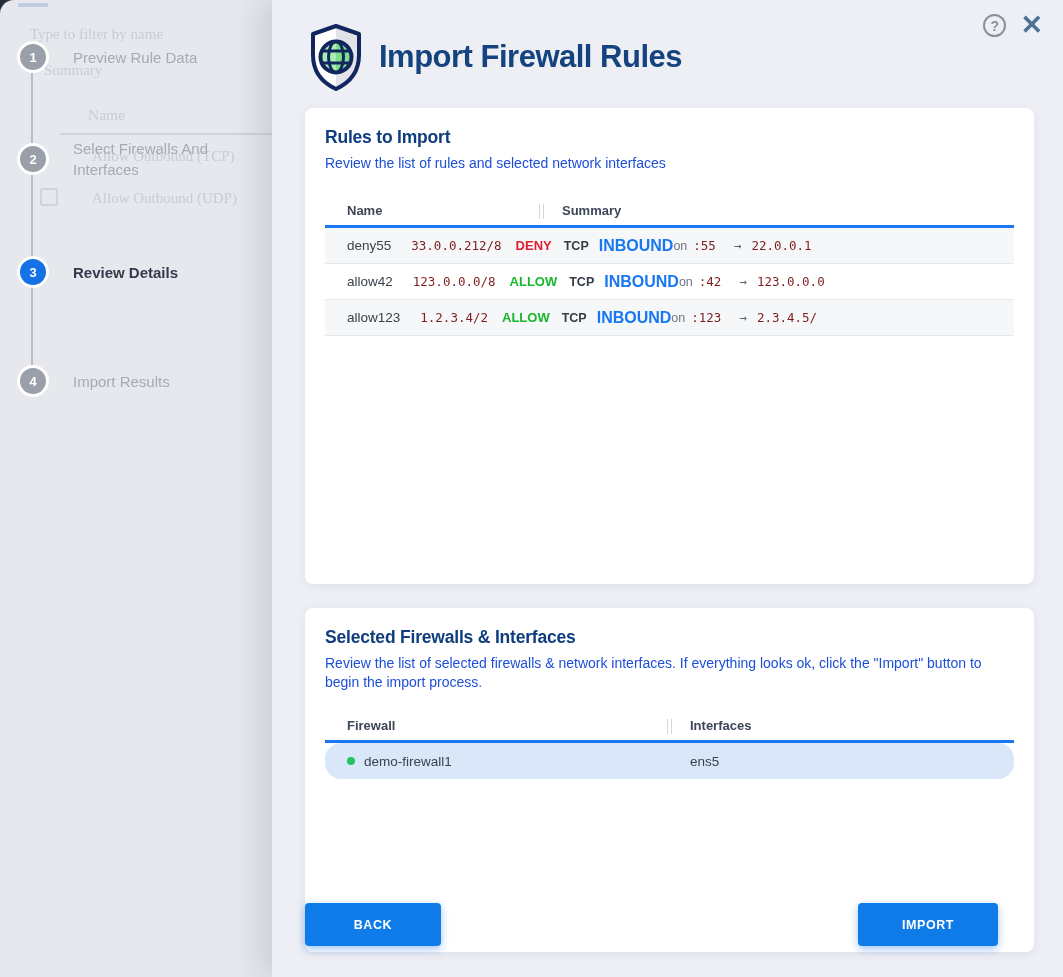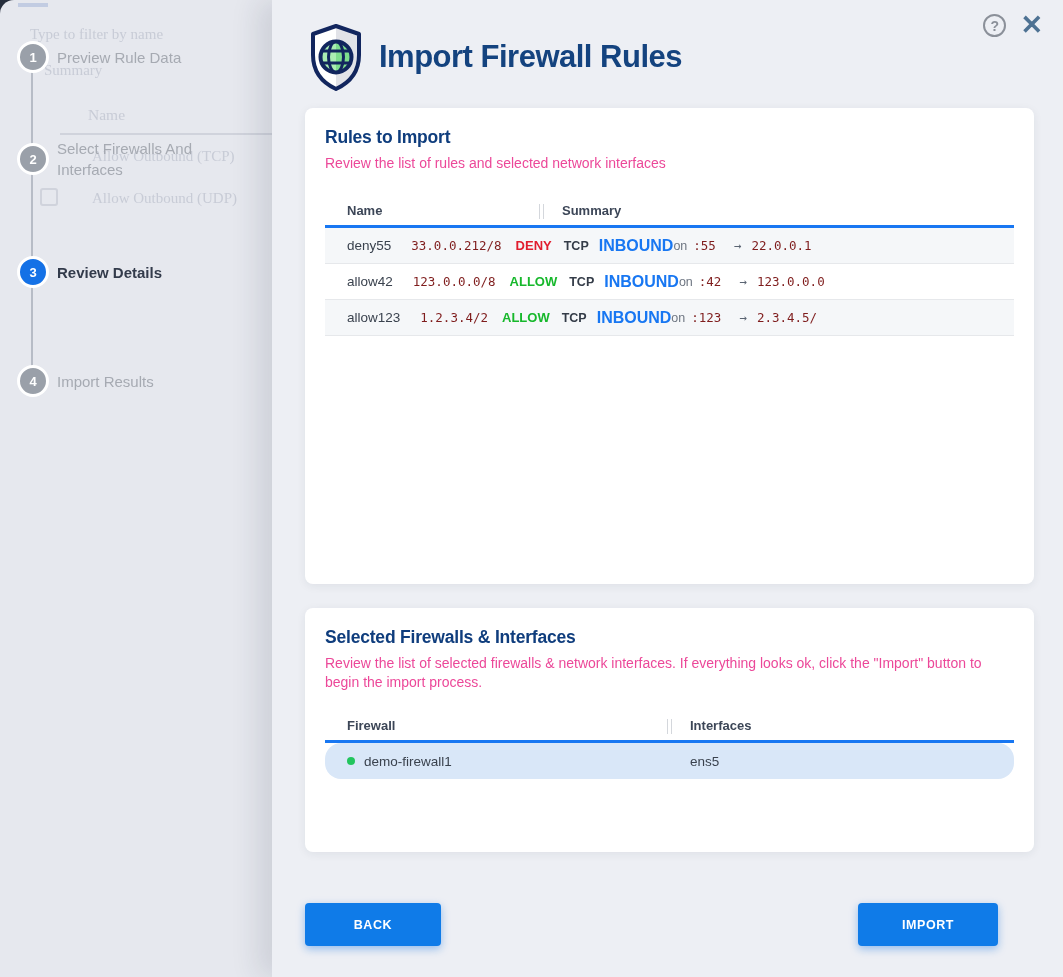--- a/index.html
+++ b/index.html
@@ -14,43 +14,43 @@
   .ghost { position:absolute; color:rgba(175,181,194,0.55); font-size:15px; white-space:nowrap; pointer-events:none;font-family:Liberation Serif, serif; }
   .ghost-bar { position:absolute; background:rgba(150,170,210,0.45); pointer-events:none; }
   .ghost-line { position:absolute; height:2px; background:rgba(185,190,202,0.5); pointer-events:none; }
   .ghost-box { position:absolute; width:18px; height:18px; border:2px solid rgba(185,190,202,0.5); border-radius:3px; pointer-events:none; }
 
   .step-line { position:absolute; left:31px; top:57px; width:2px; height:324px; background:#b7bcc6; }
   .step { position:absolute; left:17px; display:flex; align-items:center; }
   .step-circle { width:26px; height:26px; border-radius:50%; background:#9aa0a9; border:3px solid #ffffff; color:#fff;
                  font-size:13px; font-weight:700; display:flex; align-items:center; justify-content:center; flex:0 0 32px; box-sizing:content-box;
                  width:26px; height:26px; flex-basis:auto; z-index:2; }
-  .step-label { margin-left:8px; font-size:15px; line-height:21px; color:#a6aab2; max-width:178px; }
+  .step-label { margin-left:24px; font-size:15px; line-height:21px; color:#a6aab2; max-width:178px; }
   .step.active .step-circle { background:#1471e6; }
   .step.active .step-label { color:#333b4b; font-weight:600; }
   .step1 { top:41px; } .step2 { top:138px; } .step3 { top:256px; } .step4 { top:365px; }
 
   
   .main { position:relative; flex:1; height:100%; background:#edeff4; box-shadow:-14px 0 26px rgba(35,45,65,0.12); }
 
   .titlebar-icons { position:absolute; top:12px; right:20px; display:flex; align-items:center; gap:14px; }
   .help-icon { width:23px; height:23px; border:2px solid #8b9099; border-radius:50%; color:#8b9099;
                font-size:14px; font-weight:700; display:flex; align-items:center; justify-content:center; cursor:pointer; }
   .close-icon { font-size:27px; line-height:27px; color:#4e7293; font-weight:600; cursor:pointer; }
 
   .brand { position:absolute; left:33px; top:22px; display:flex; align-items:center; }
   .brand-title { margin-left:12px; font-size:31px; font-weight:800; letter-spacing:-0.5px; color:#14437f; }
 
   .card { position:absolute; left:33px; width:729px; background:#ffffff; border-radius:8px;
           box-shadow:0 2px 10px rgba(30,40,60,0.07); padding:19px 20px; }
   .card1 { top:108px; height:476px; }
-  .card2 { top:608px; height:244px; }
+  .card2 { top:608px; height:344px; }
 
   .card-title { font-size:17.5px; font-weight:800; letter-spacing:-0.2px; color:#0f3d7d; }
-  .card-sub { margin-top:6px; font-size:14px; line-height:19px; color:#ec4899; max-width:695px; }
+  .card-sub { margin-top:6px; font-size:14px; line-height:19px; color:#1d4ed8; max-width:695px; }
 
   .tbl { margin-top:22px; position:relative; }
   .thead { display:flex; align-items:center; height:33px; position:relative; border-bottom:3px solid #1877f2; }
   .th { font-size:13px; font-weight:700; color:#3c4657; }
   .th-1 { padding-left:22px; }
   .th-2 { padding-left:20px; flex:1; }
   .rz { position:absolute; top:9px; width:5px; height:15px; border-left:1px solid #d4d7dc; border-right:1px solid #d4d7dc; cursor:col-resize; }
 
   .trow { display:flex; align-items:center; height:36px; border-bottom:1px solid #e6e8eb; font-size:13.5px; color:#3a424e; overflow:hidden; }
   .rules-body .trow:nth-child(odd) { background:#f5f7f9; }

